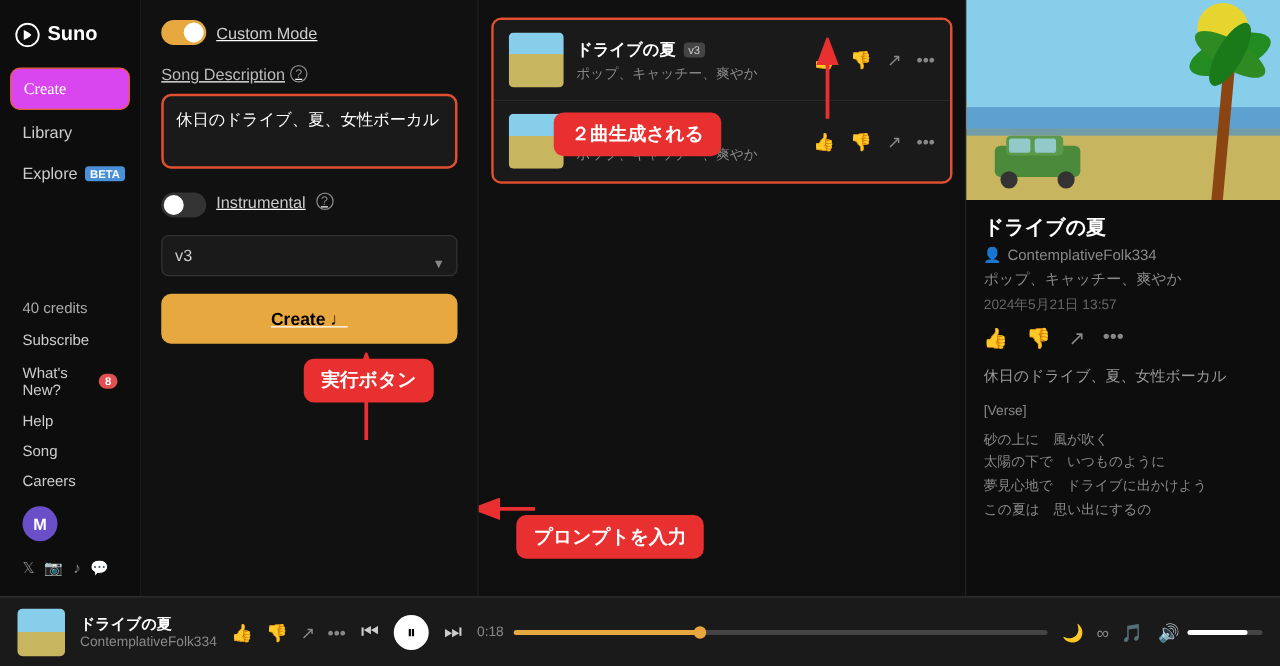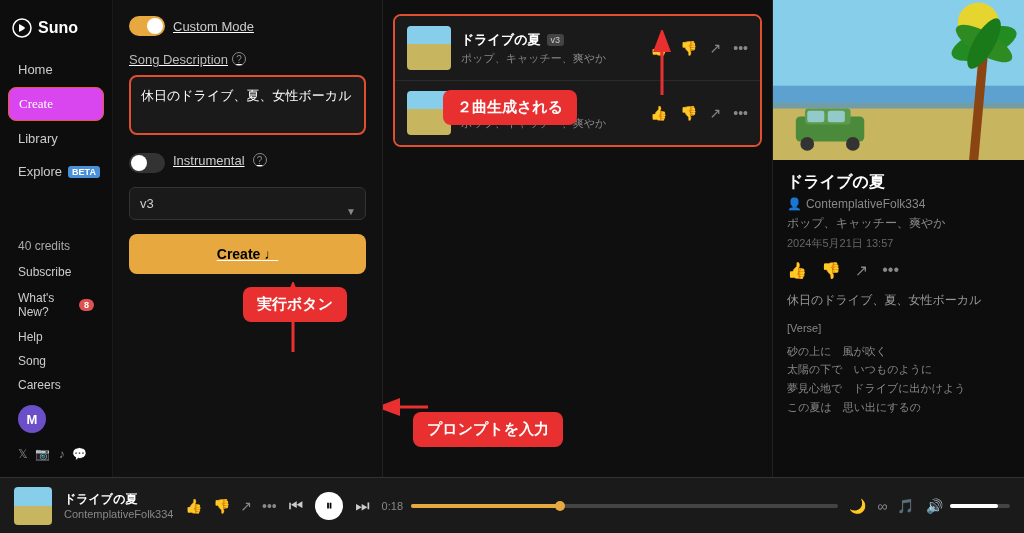--- a/index.html
+++ b/index.html
@@ -633,23 +633,20 @@
   <div class="sidebar">
     <div class="sidebar-logo">
       <svg class="sidebar-logo-icon" viewBox="0 0 20 20" fill="none">
         <circle cx="10" cy="10" r="9" stroke="#fff" stroke-width="1.5"></circle>
         <path d="M7 6 C7 6 13 9 13 10 C13 11 7 14 7 14 Z" fill="#fff"></path>
       </svg>
       <span>Suno</span>
     </div>
 
     <div class="sidebar-nav">
-      <div class="sidebar-item">
-        <span>Home</span>
-      </div>
       <div class="sidebar-item active">
         <span>Create</span>
       </div>
       <div class="sidebar-item">
         <span>Library</span>
       </div>
       <div class="sidebar-item sidebar-explore">
         <span>Explore</span>
         <span class="beta-badge">BETA</span>
       </div>

